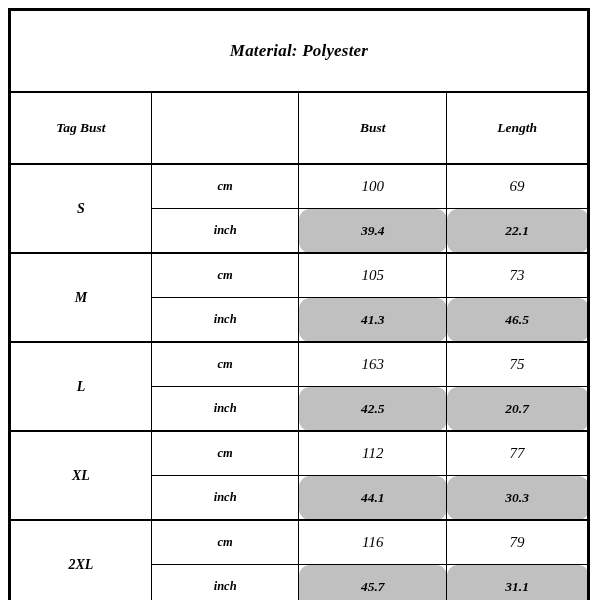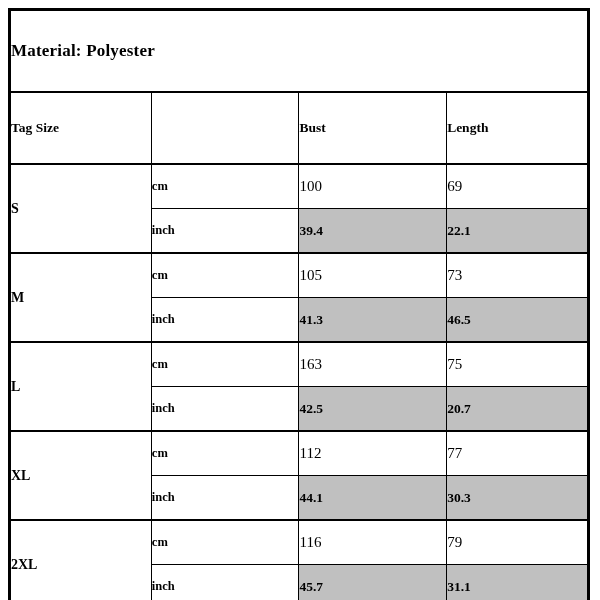--- a/index.html
+++ b/index.html
@@ -23,23 +23,25 @@
   }
   table.size-chart {
     width: 100%;
     height: 100%;
     border-collapse: collapse;
     table-layout: fixed;
     background: #ffffff;
   }
   table.size-chart td {
     border: 1px solid #000000;
+    text-align: center;
     vertical-align: middle;
     padding: 0;
     background: #ffffff;
+    font-style: italic;
   }
   
   table.size-chart {
     border: 3px solid #000000;
   }
   .col-size   { width: 24.5%; }
   .col-unit   { width: 25.5%; }
   .col-bust   { width: 25.5%; }
   .col-length { width: 24.5%; }
 
@@ -70,20 +72,21 @@
   .val-cm {
     font-size: 15px;
     font-weight: normal;
   }
   .val-inch {
     font-size: 13.5px;
     font-weight: bold;
   }
   .shaded {
     background: #c0c0c0 !important;
+    border-radius: 11px;
   }
   
   tr.group-top > td {
     border-top: 2px solid #4c1d95;
   }
   tr.group-bottom > td {
     border-bottom: 2px solid #000000;
   }
 </style>
 </head>
@@ -97,21 +100,21 @@
       <col class="col-bust">
       <col class="col-length">
     </colgroup>
     <tbody>
 
       <tr>
         <td class="title-cell" colspan="4">Material: Polyester</td>
       </tr>
 
       <tr>
-        <td class="header-cell">Tag Size</td>
+        <td class="header-cell">Tag Bust</td>
         <td class="header-cell"></td>
         <td class="header-cell">Bust</td>
         <td class="header-cell">Length</td>
       </tr>
 
       <tr class="group-top">
         <td class="size-cell" rowspan="2">S</td>
         <td class="unit-cell">cm</td>
         <td class="unit-cell val-cm">100</td>
         <td class="unit-cell val-cm">69</td>

